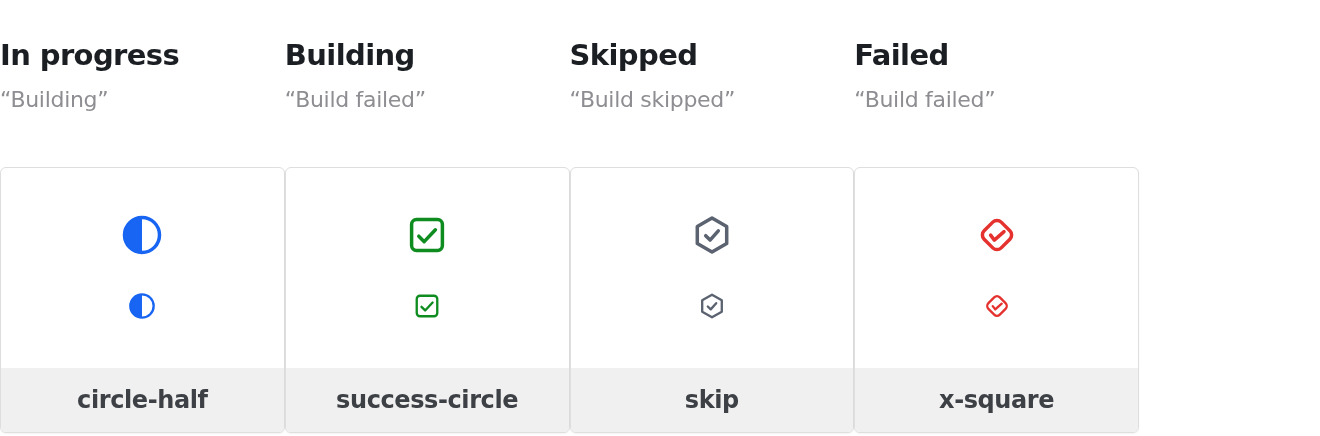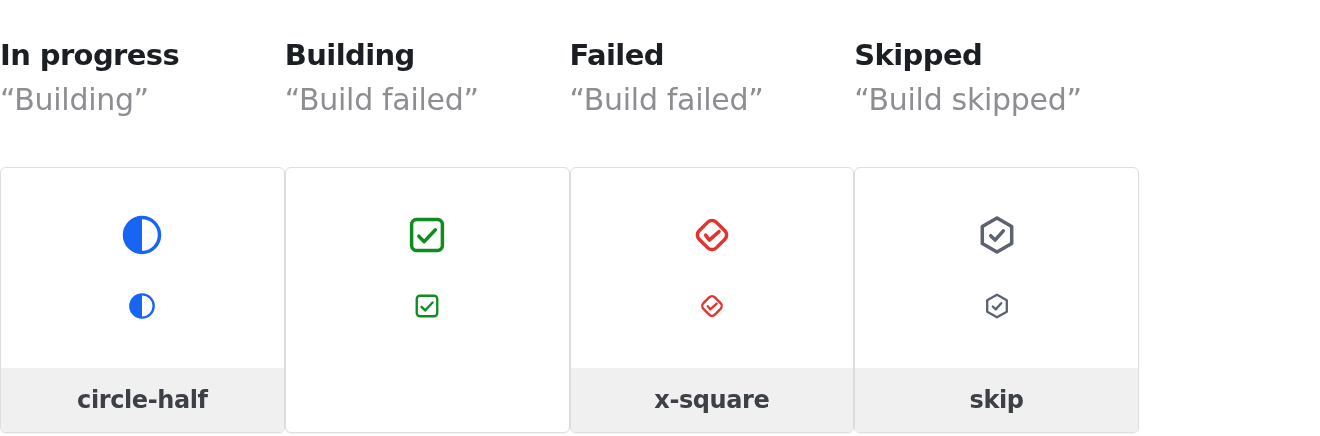--- a/index.html
+++ b/index.html
@@ -32,21 +32,21 @@
   .col-title {
     margin: 0;
     font-size: 29px;
     line-height: 34px;
     font-weight: 700;
     letter-spacing: -0.6px;
     color: #1b1e22;
   }
   .col-subtitle {
     margin: 15px 0 0 0;
-    font-size: 30px;
+    font-size: 22px;
     line-height: 26px;
     font-weight: 500;
     letter-spacing: -0.3px;
     color: #8d8d92;
   }
   .card {
     box-sizing: border-box;
     height: 266px;
     background: #ffffff;
     border: 1px solid #dedede;
@@ -126,20 +126,45 @@
             <polyline points="7.3 12.7 10.4 15.8 16.8 9"></polyline>
           </svg>
         </span>
         <span class="icon sm c-green">
           <svg viewBox="0 0 24 24" fill="none" stroke="currentColor" stroke-width="2" stroke-linecap="round" stroke-linejoin="round">
             <rect x="3.2" y="3.2" width="17.6" height="17.6" rx="2.8"></rect>
             <polyline points="7.3 12.7 10.4 15.8 16.8 9"></polyline>
           </svg>
         </span>
       </div>
+      <div class="card-footer">success-circle</div>
+    </div>
+  </section>
+
+  <section class="column">
+    <div class="col-header">
+      <h2 class="col-title">Skipped</h2>
+      <p class="col-subtitle">“Build skipped”</p>
+    </div>
+    <div class="card">
+      <div class="card-body">
+        <span class="icon lg c-gray">
+          <svg viewBox="0 0 24 24" fill="none" stroke="currentColor" stroke-width="2" stroke-linecap="round" stroke-linejoin="round">
+            <path d="M12 2.3 L20.4 7.15 V16.85 L12 21.7 L3.6 16.85 V7.15 Z"></path>
+            <polyline points="8.4 12.4 10.9 14.9 15.6 9.6"></polyline>
+          </svg>
+        </span>
+        <span class="icon sm c-gray">
+          <svg viewBox="0 0 24 24" fill="none" stroke="currentColor" stroke-width="2" stroke-linecap="round" stroke-linejoin="round">
+            <path d="M12 2.3 L20.4 7.15 V16.85 L12 21.7 L3.6 16.85 V7.15 Z"></path>
+            <polyline points="8.4 12.4 10.9 14.9 15.6 9.6"></polyline>
+          </svg>
+        </span>
+      </div>
+      <div class="card-footer">skip</div>
     </div>
   </section>
 
   <section class="column">
     <div class="col-header">
       <h2 class="col-title">Failed</h2>
       <p class="col-subtitle">“Build failed”</p>
     </div>
     <div class="card">
       <div class="card-body">
@@ -153,37 +178,13 @@
           <svg viewBox="0 0 24 24" fill="none" stroke="currentColor" stroke-width="2" stroke-linecap="round" stroke-linejoin="round">
             <rect x="5.1" y="5.1" width="13.8" height="13.8" rx="3.4" transform="rotate(45 12 12)"></rect>
             <polyline points="8.4 12.6 10.9 15.1 15.7 9.5" transform="rotate(8 12 12)"></polyline>
           </svg>
         </span>
       </div>
       <div class="card-footer">x-square</div>
     </div>
   </section>
 
-  <section class="column">
-    <div class="col-header">
-      <h2 class="col-title">Skipped</h2>
-      <p class="col-subtitle">“Build skipped”</p>
-    </div>
-    <div class="card">
-      <div class="card-body">
-        <span class="icon lg c-gray">
-          <svg viewBox="0 0 24 24" fill="none" stroke="currentColor" stroke-width="2" stroke-linecap="round" stroke-linejoin="round">
-            <path d="M12 2.3 L20.4 7.15 V16.85 L12 21.7 L3.6 16.85 V7.15 Z"></path>
-            <polyline points="8.4 12.4 10.9 14.9 15.6 9.6"></polyline>
-          </svg>
-        </span>
-        <span class="icon sm c-gray">
-          <svg viewBox="0 0 24 24" fill="none" stroke="currentColor" stroke-width="2" stroke-linecap="round" stroke-linejoin="round">
-            <path d="M12 2.3 L20.4 7.15 V16.85 L12 21.7 L3.6 16.85 V7.15 Z"></path>
-            <polyline points="8.4 12.4 10.9 14.9 15.6 9.6"></polyline>
-          </svg>
-        </span>
-      </div>
-      <div class="card-footer">skip</div>
-    </div>
-  </section>
-
 </div>
 
 </body></html>

